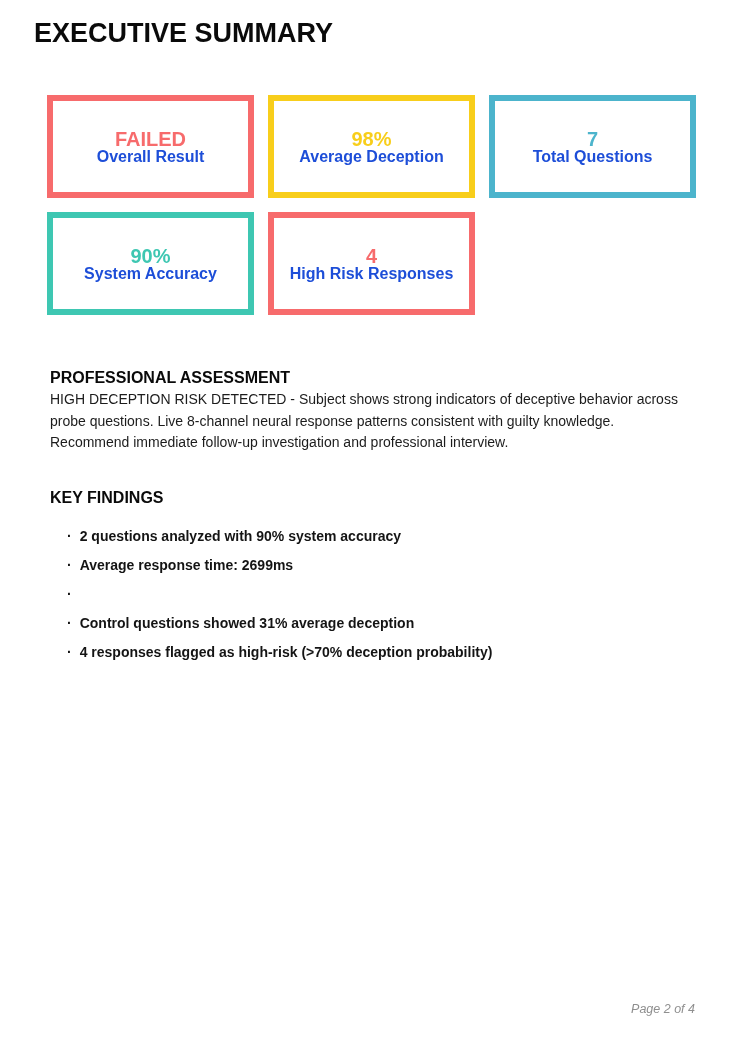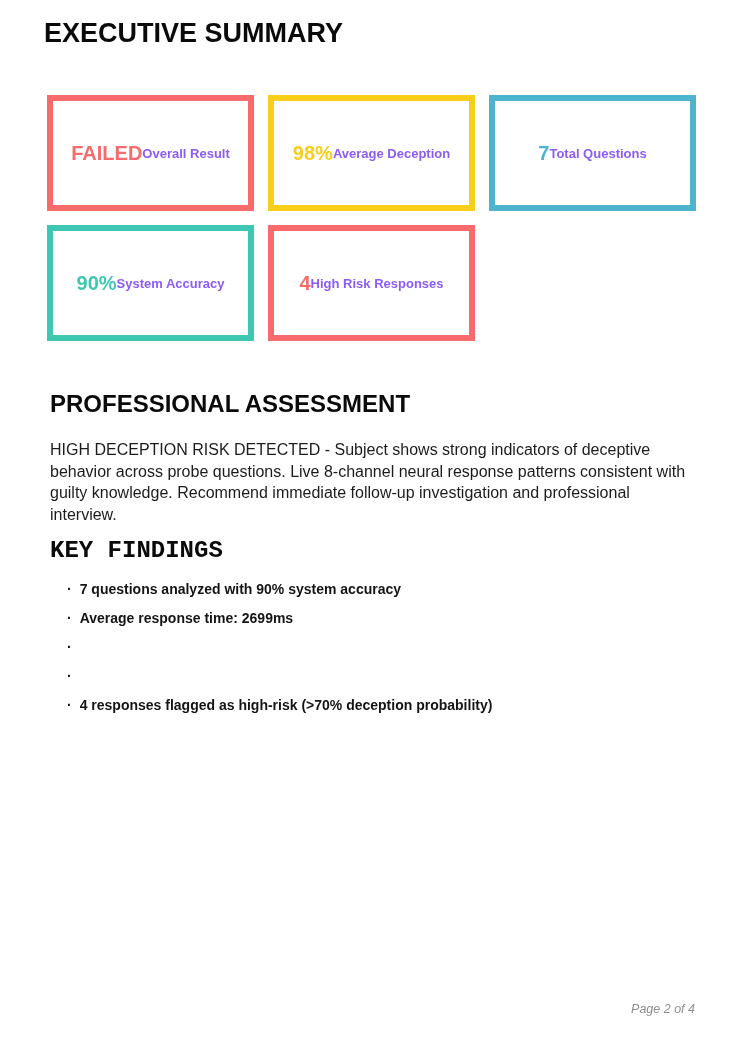--- a/index.html
+++ b/index.html
@@ -7,69 +7,70 @@
     position: relative;
     width: 743px;
     height: 1044px;
     background: #ffffff;
     overflow: hidden;
     font-family: "Liberation Sans", "DejaVu Sans", sans-serif;
     color: #111;
   }
   .page-title {
     margin: 0;
-    padding: 19px 48px 0 44px;
+    padding: 19px 48px 0 34px;
     font-size: 27px;
     line-height: 29px;
     font-weight: 700;
     color: #0a0a0a;
   }
   .cards-grid {
     margin: 47px 47px 0 47px;
     display: grid;
     grid-template-columns: repeat(3, 1fr);
     gap: 14px;
   }
   .stat-card {
     box-sizing: border-box;
-    height: 116px;
+    height: 103px;
     border: 6px solid #701a75;
     background: #ffffff;
     display: flex;
+    flex-direction: column;
     align-items: center;
     justify-content: center;
   }
   .stat-value {
     font-size: 20px;
     font-weight: 700;
     line-height: 1;
   }
   .stat-label {
-    font-size: 13px;
+    font-size: 16px;
     font-weight: 700;
     line-height: 1;
-    color: #8b5cf6;
+    color: #1d4ed8;
   }
   .section-heading {
     margin: 0;
     padding: 0 50px;
-    font-size: 24px;
+    font-size: 16px;
     line-height: 22px;
     font-weight: 700;
     color: #0a0a0a;
   }
   .heading-assessment { margin-top: 52px; }
   .assessment-text {
-    margin: 24px 50px 0 50px;
-    font-size: 16px;
+    margin: 0 50px 0 50px;
+    font-size: 14px;
     line-height: 21.5px;
     font-weight: 400;
     color: #1c1c1c;
   }
-  .heading-findings { margin-top: 15px; font-family: Liberation Mono, monospace; }
+  .heading-findings { margin-top: 33px; }
   .findings-list {
     list-style: none;
     margin: 20px 50px 0 67px;
     padding: 0;
   }
   .finding-item {
     display: flex;
     align-items: baseline;
     margin-bottom: 14.5px;
     font-size: 14px;
@@ -125,34 +126,35 @@
 
   <h2 class="section-heading heading-assessment">PROFESSIONAL ASSESSMENT</h2>
 
   <p class="assessment-text">HIGH DECEPTION RISK DETECTED - Subject shows strong indicators of deceptive behavior across probe questions. Live 8-channel neural response patterns consistent with guilty knowledge. Recommend immediate follow-up investigation and professional interview.</p>
 
   <h2 class="section-heading heading-findings">KEY FINDINGS</h2>
 
   <ul class="findings-list">
   <li class="finding-item">
     <span class="finding-bullet">·</span>
-    <span class="finding-text">7 questions analyzed with 90% system accuracy</span>
+    <span class="finding-text">2 questions analyzed with 90% system accuracy</span>
   </li>
 
   <li class="finding-item">
     <span class="finding-bullet">·</span>
     <span class="finding-text">Average response time: 2699ms</span>
   </li>
 
   <li class="finding-item">
     <span class="finding-bullet">·</span>
   </li>
 
   <li class="finding-item">
     <span class="finding-bullet">·</span>
+    <span class="finding-text">Control questions showed 31% average deception</span>
   </li>
 
   <li class="finding-item">
     <span class="finding-bullet">·</span>
     <span class="finding-text">4 responses flagged as high-risk (&gt;70% deception probability)</span>
   </li>
 </ul>
 
   <div class="page-footer">Page 2 of 4</div>
 

